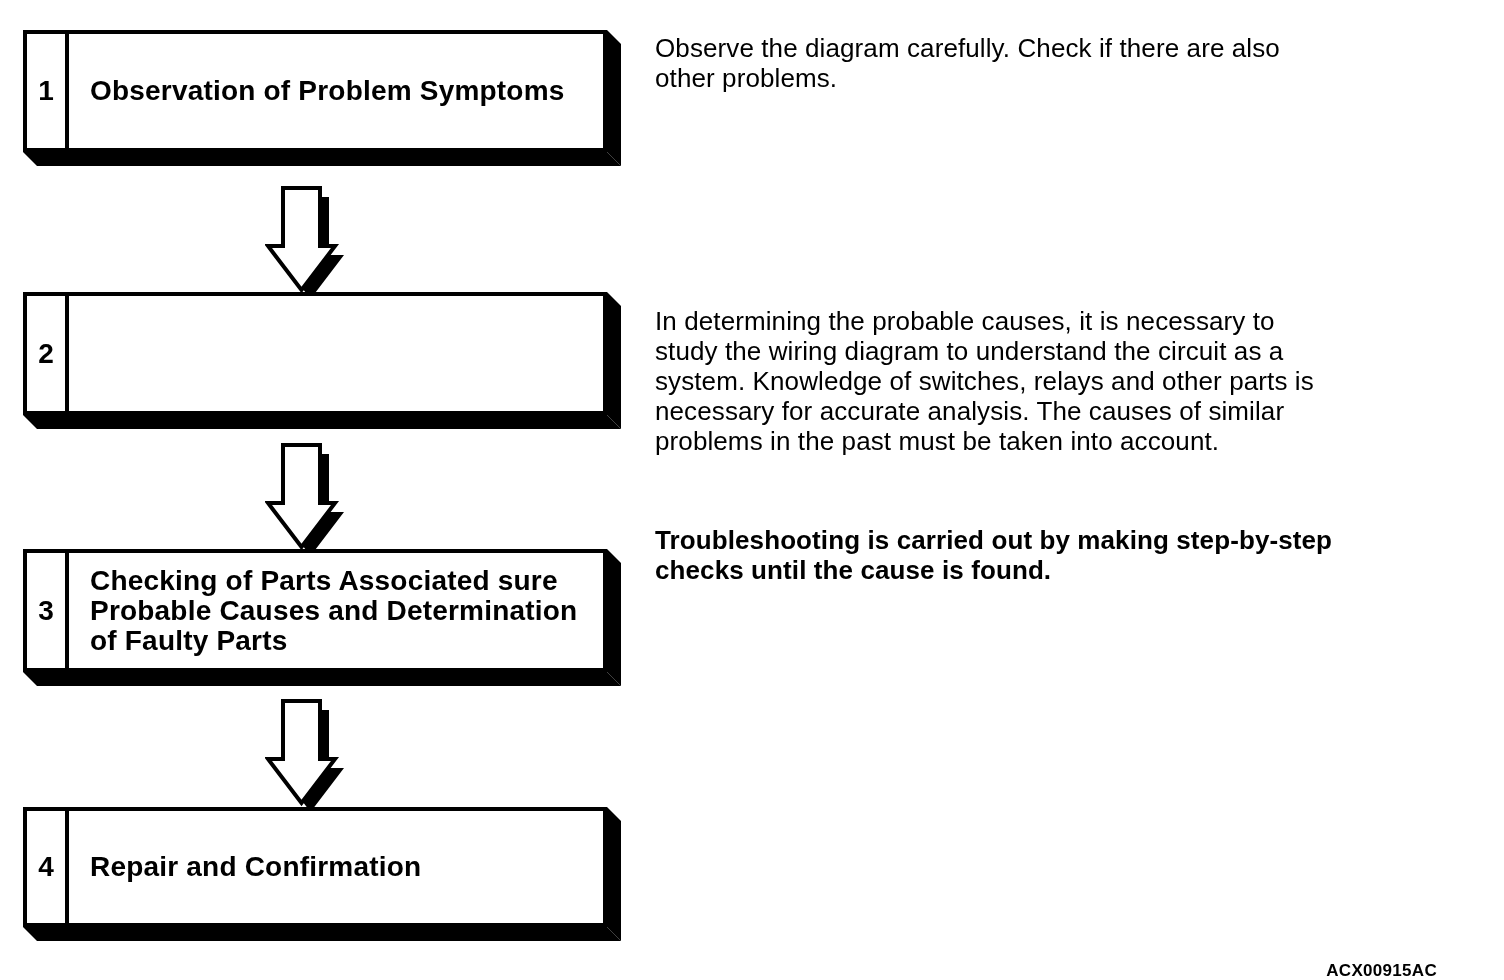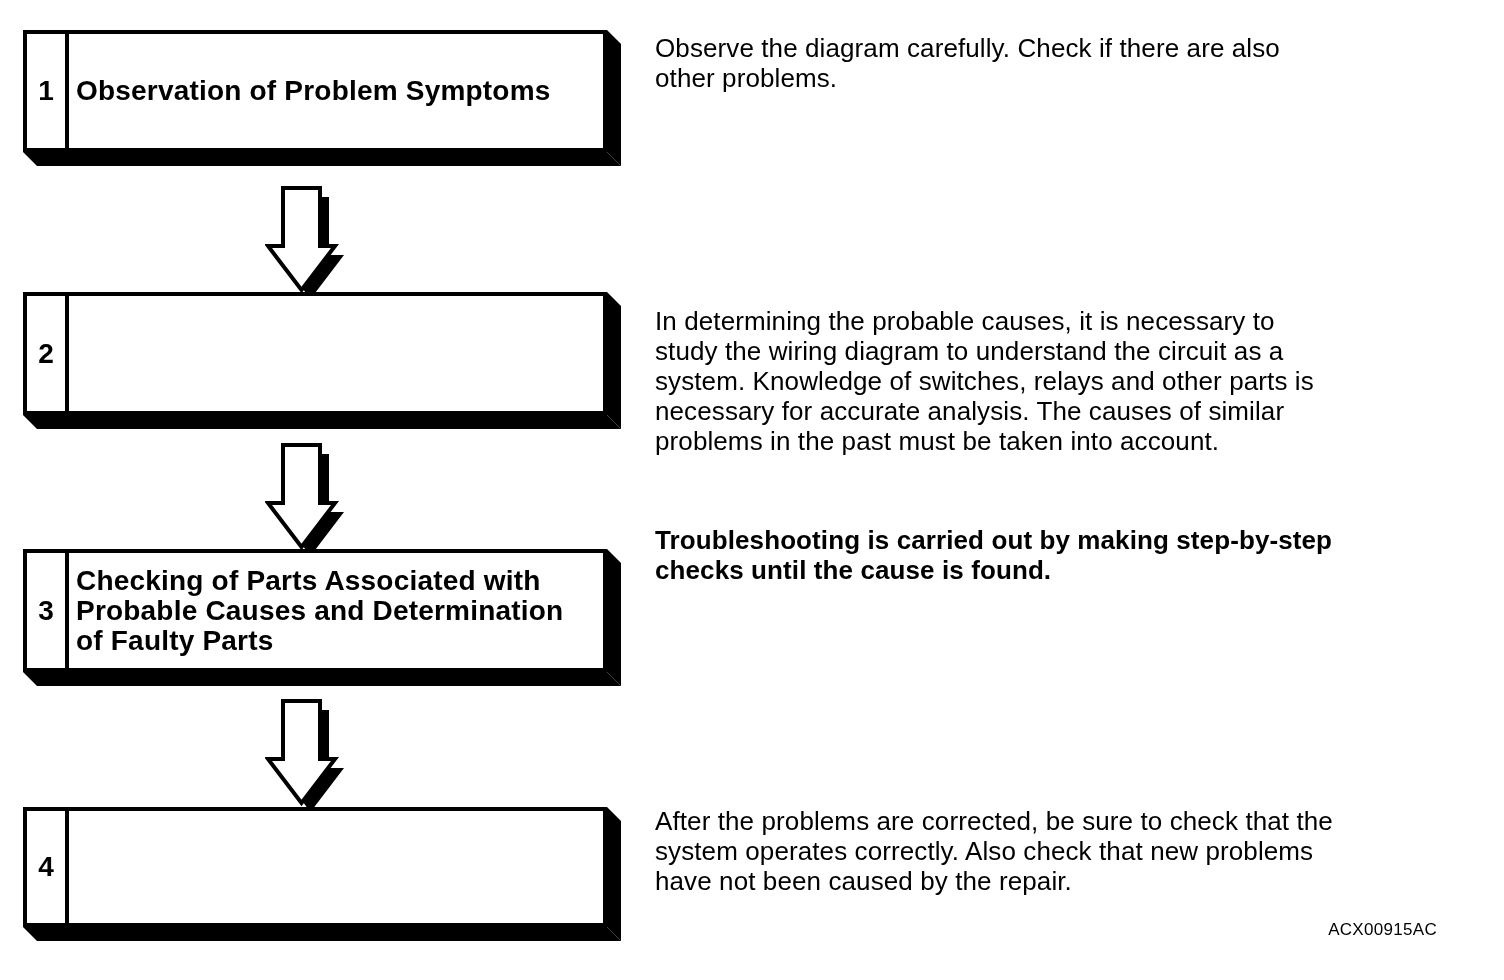--- a/index.html
+++ b/index.html
@@ -67,21 +67,21 @@
     display: flex;
     align-items: center;
     justify-content: center;
     font-size: 28px;
     font-weight: bold;
   }
   .step-title {
     flex: 1 1 auto;
     display: flex;
     align-items: center;
-    padding-left: 7px;
+    padding-left: 21px;
     padding-right: 4px;
     font-size: 28px;
     font-weight: bold;
     line-height: 30px;
     white-space: pre-line;
     letter-spacing: 0.2px;
   }
 
   
   .desc {
@@ -106,24 +106,24 @@
     height: 116px;
   }
   .arrow-1 { top: 185px; }
   .arrow-2 { top: 442px; }
   .arrow-3 { top: 698px; }
   .arrow svg { display: block; }
 
   
   .figure-code {
     position: absolute;
-    top: 920px;
+    top: 961px;
     right: 67px;
     font-size: 17px;
-    font-weight: normal;
+    font-weight: bold;
     letter-spacing: 0.3px;
   }
 </style>
 </head>
 <body>
 
 <div class="canvas">
 
   <div class="step-box step-1">
     <div class="step-num">1</div>
@@ -150,36 +150,34 @@
 
   <div class="arrow arrow-2">
     <svg width="84" height="116" viewBox="0 0 84 116" xmlns="http://www.w3.org/2000/svg">
       <polygon points="27,12 64,12 64,70 79,70 45.5,114 12,70 27,70" fill="#000"></polygon>
       <polygon points="18,3 55,3 55,61 70,61 36.5,105 3,61 18,61" fill="#fff" stroke="#000" stroke-width="4" stroke-linejoin="miter"></polygon>
     </svg>
   </div>
 
   <div class="step-box step-3">
     <div class="step-num">3</div>
-    <div class="step-title">Checking of Parts Associated with
+    <div class="step-title">Checking of Parts Associated sure
 Probable Causes and Determination
 of Faulty Parts</div>
   </div>
   <div class="desc desc-3">Troubleshooting is carried out by making step-by-step
 checks until the cause is found.</div>
 
   <div class="arrow arrow-3">
     <svg width="84" height="116" viewBox="0 0 84 116" xmlns="http://www.w3.org/2000/svg">
       <polygon points="27,12 64,12 64,70 79,70 45.5,114 12,70 27,70" fill="#000"></polygon>
       <polygon points="18,3 55,3 55,61 70,61 36.5,105 3,61 18,61" fill="#fff" stroke="#000" stroke-width="4" stroke-linejoin="miter"></polygon>
     </svg>
   </div>
 
   <div class="step-box step-4">
     <div class="step-num">4</div>
+    <div class="step-title">Repair and Confirmation</div>
   </div>
-  <div class="desc desc-4">After the problems are corrected, be sure to check that the
-system operates correctly. Also check that new problems
-have not been caused by the repair.</div>
 
   <div class="figure-code">ACX00915AC</div>
 
 </div>
 
 </body></html>

